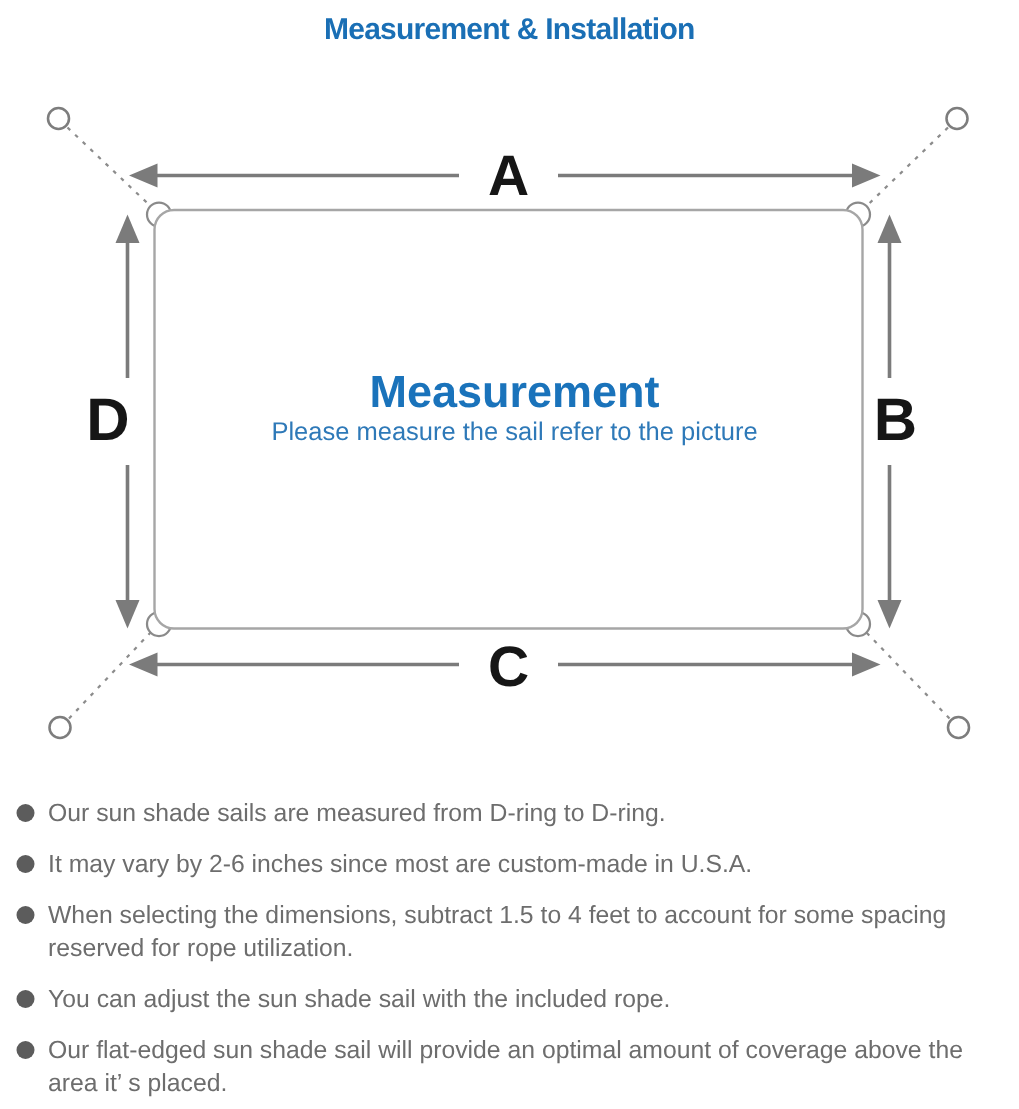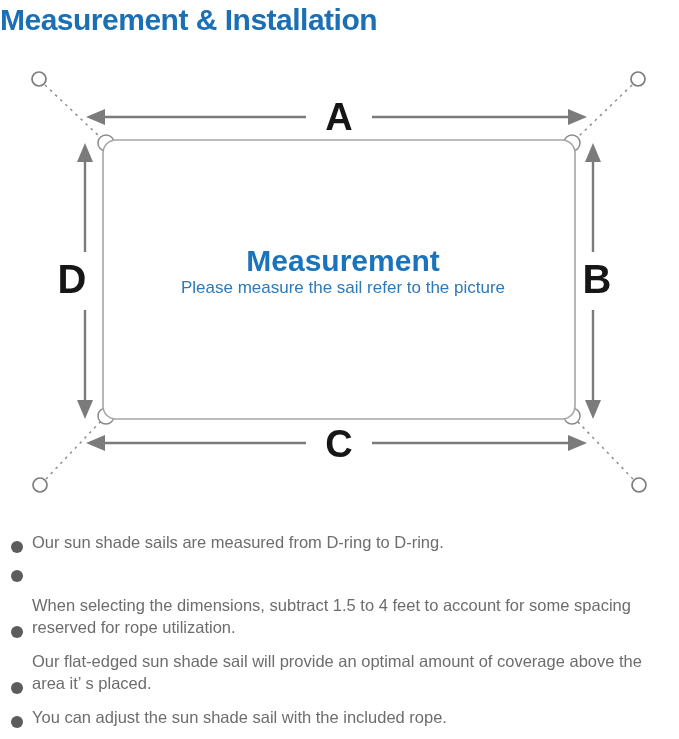--- a/index.html
+++ b/index.html
@@ -12,21 +12,22 @@
     width: 679px;
     height: 739px;
     background: #ffffff;
     overflow: hidden;
   }
   .page-title {
     position: absolute;
     top: 0; left: 0;
     width: 679px;
     margin: 0;
-    font-size: 30px;
+    text-align: center;
+    font-size: 20px;
     font-weight: bold;
     letter-spacing: -0.5px;
     color: #1a6fb5;
     line-height: 40px;
   }
   #diagram-svg {
     position: absolute;
     top: 0; left: 0;
     width: 679px;
     height: 528px;
@@ -50,21 +51,21 @@
   .notes {
     position: absolute;
     top: 531px;
     left: 9px;
     width: 662px;
     list-style: none;
     margin: 0; padding: 0;
   }
   .notes li {
     display: flex;
-    align-items: flex-end;
+    align-items: flex-start;
     margin-bottom: 12px;
   }
   .bullet-dot {
     flex: 0 0 auto;
     width: 12px; height: 12px;
     border-radius: 50%;
     background: #5c5c5c;
     margin: 5px 9px 0 2px;
   }
   .note-text {
@@ -142,28 +143,29 @@
     <text x="343" y="293" text-anchor="middle" class="center-subtext">Please measure the sail refer to the picture</text>
   </svg>
 
   <ul class="notes">
     <li>
       <span class="bullet-dot"></span>
       <span class="note-text">Our sun shade sails are measured from D-ring to D-ring.</span>
     </li>
     <li>
       <span class="bullet-dot"></span>
+      <span class="note-text">It may vary by 2-6 inches since most are custom-made in U.S.A.</span>
     </li>
     <li>
       <span class="bullet-dot"></span>
       <span class="note-text">When selecting the dimensions, subtract 1.5 to 4 feet to account for some spacing reserved for rope utilization.</span>
     </li>
     <li>
       <span class="bullet-dot"></span>
-      <span class="note-text">Our flat-edged sun shade sail will provide an optimal amount of coverage above the area it’ s placed.</span>
+      <span class="note-text">You can adjust the sun shade sail with the included rope.</span>
     </li>
     <li>
       <span class="bullet-dot"></span>
-      <span class="note-text">You can adjust the sun shade sail with the included rope.</span>
+      <span class="note-text">Our flat-edged sun shade sail will provide an optimal amount of coverage above the area it’ s placed.</span>
     </li>
   </ul>
 
 </div>
 
 </body></html>

